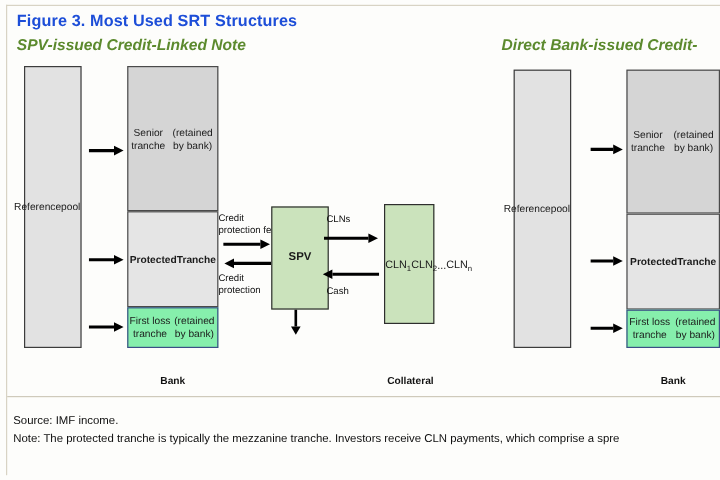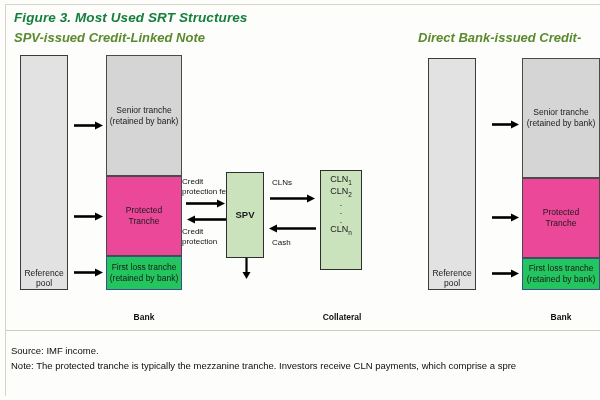--- a/index.html
+++ b/index.html
@@ -25,65 +25,64 @@
     border-left: 1px solid #d8d3c4;
     border-top: 1px solid #d8d3c4;
     box-sizing: border-box;
   }
   #title {
     position: absolute;
     left: 14px;
     top: 10px;
     font-size: 13.5px;
     font-weight: bold;
-    color: #15803d;
+    color: #1d4ed8;
     letter-spacing: 0.1px;
     white-space: nowrap;
-    font-style: italic;
   }
   .subtitle {
     position: absolute;
     font-size: 13px;
     font-style: italic;
     font-weight: bold;
     color: #5c8a2e;
     white-space: nowrap;
   }
   #subtitle-left { left: 14px; top: 30px; }
   #subtitle-right { left: 418px; top: 30px; }
 
   
   .box {
     position: absolute;
     box-sizing: border-box;
     display: flex;
-    flex-direction: column;
+    flex-direction: row;
     align-items: center;
     justify-content: center;
     text-align: center;
     font-size: 8.5px;
     color: #1a1a1a;
     line-height: 1.25;
   }
   .refpool {
     background: #e2e2e2;
     border: 1.6px solid #3c3c3c;
     justify-content: flex-end;
   }
   .senior {
     background: #d5d5d5;
     border: 1.5px solid #4a4a4a;
   }
   .protected {
-    background: #ec4899;
+    background: #e5e5e5;
     border: 1.5px solid #4a4a4a;
-    font-weight: normal;
+    font-weight: bold;
   }
   .firstloss {
-    background: #22c55e;
+    background: #86efac;
     border: 1.5px solid #3b4f86;
   }
   .spvbox {
     background: #cbe3bc;
     border: 1.5px solid #2e2e2e;
     font-weight: bold;
     font-size: 9.5px;
   }
   .clnbox {
     background: #cbe3bc;
@@ -205,21 +204,21 @@
     <svg width="42" height="9" viewBox="0 0 42 9">
         <path d="M42 4.5 H11" stroke="#000" stroke-width="2.6"></path>
         <path d="M11 0.5 L3 4.5 L11 8.5 Z" fill="#000"></path>
       </svg>
   </div>
   <div class="flowlabel" style="left:182px; top:227px; width:64px;">
     <div>Credit</div>
     <div>protection</div>
   </div>
 
-  <div class="box spvbox" style="left:226px; top:172px; width:38px; height:86px;">
+  <div class="box spvbox" style="left:226px; top:172px; width:48px; height:86px;">
     <span>SPV</span>
   </div>
 
   <div style="position:absolute; left:242px; top:258px; width:9px; height:22px;">
     <svg width="9" height="22" viewBox="0 0 9 22">
         <path d="M4.5 0 V14" stroke="#000" stroke-width="2.2"></path>
         <path d="M0.5 14 L4.5 21 L8.5 14 Z" fill="#000"></path>
       </svg>
   </div>
 

